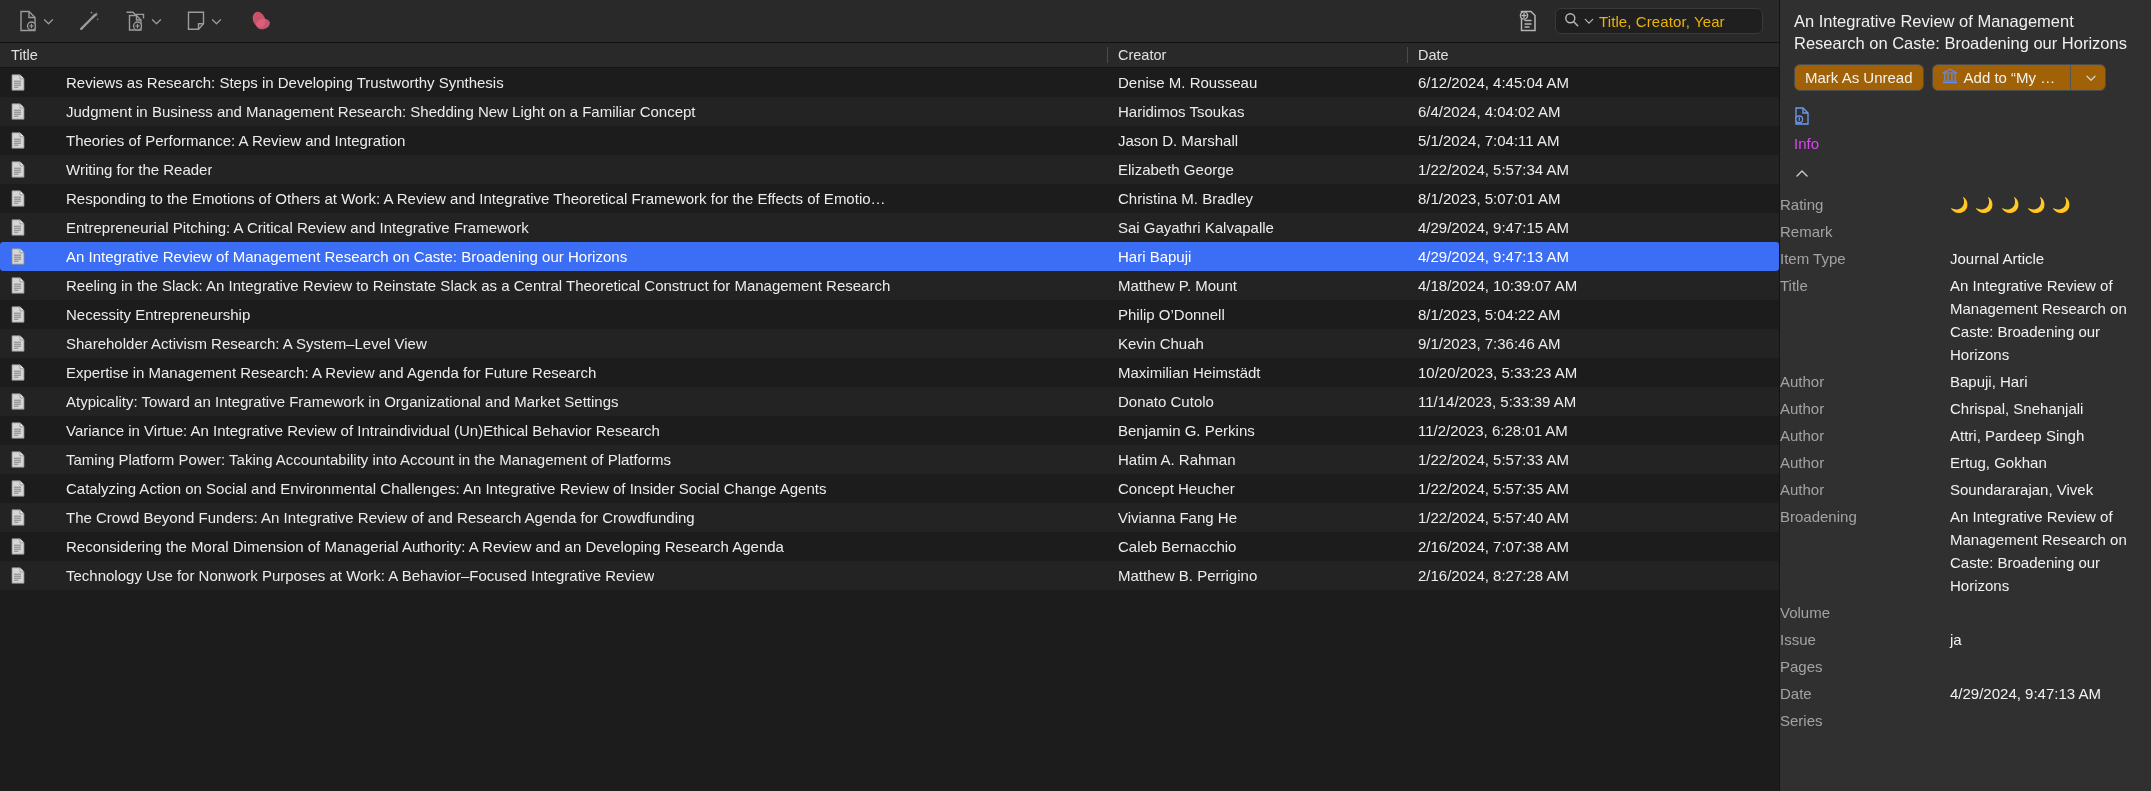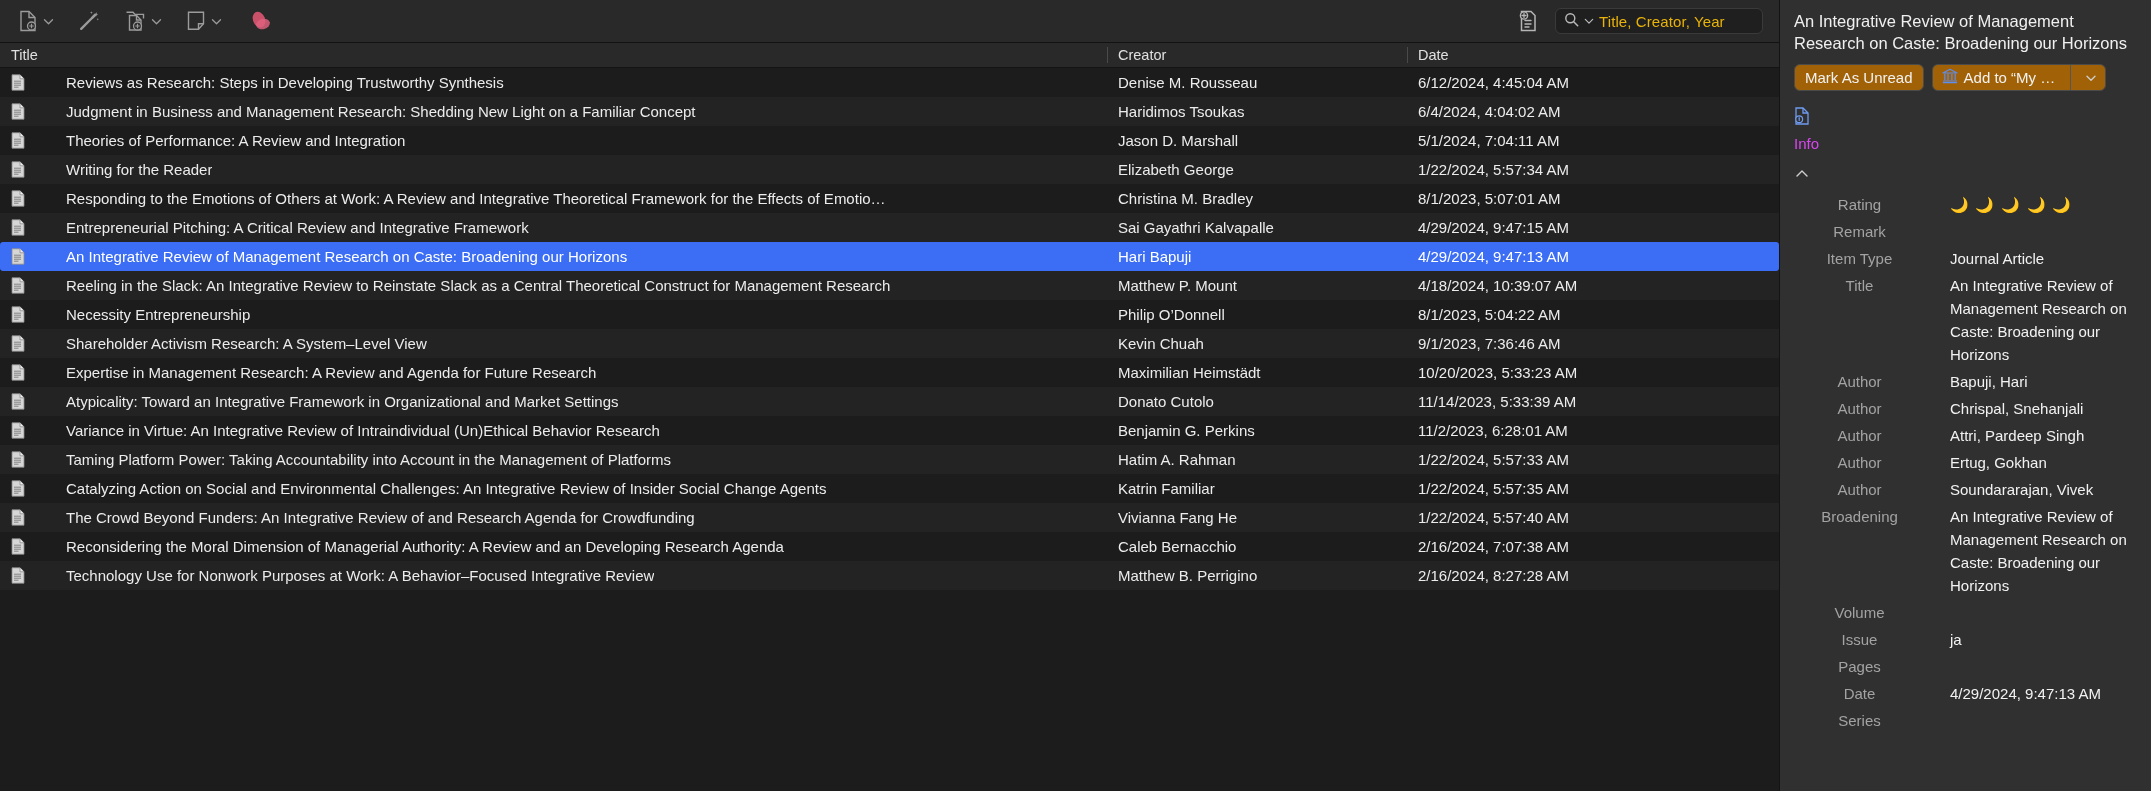--- a/index.html
+++ b/index.html
@@ -89,21 +89,21 @@
   .pill.split .cv { display:flex; align-items:center; padding:0 8px; height:100%; }
 
   .sec-head {
     display:flex; align-items:flex-start; gap:7px;
     padding:4px 14px 6px 14px; color:#d946ef; font-size:15px;flex-direction:column;
   }
   .sec-head .sh-spacer { flex:1; }
   .info-rows { padding:0 14px 0 0; }
   .irow { display:flex; align-items:flex-start; padding:2px 0; }
   .ilabel {
-    width:170px; flex:0 0 170px; text-align:center; padding-right:11px;
+    width:170px; flex:0 0 170px; text-align:left; padding-right:11px;
     font-size:15px; color:#a3a3a3; line-height:23px;
   }
   .ival {
     flex:1 1 auto; font-size:15px; color:#f2f2f2; line-height:23px;
     word-wrap:break-word; padding-right:8px;
   }
   .stars { display:flex; gap:7px; align-items:center; height:23px; }
   .moon { font-size:15px; line-height:23px; color:#f3b24a; }
 </style>
 </head>
@@ -431,21 +431,21 @@
             <div class="cell title">
               <span class="doc-ico">
                 <svg width="14" height="17" viewBox="0 0 14 17">
                   <path d="M1 .8h8l4 4v11.4H1z" fill="#d6d6d6" stroke="#8a8a8a" stroke-width=".8"></path>
                   <path d="M9 .8v4h4" fill="#ededed" stroke="#8a8a8a" stroke-width=".8"></path>
                   <path d="M3 7.2h7M3 9.2h7M3 11.2h7M3 13.2h4.5" stroke="#6d6d6d" stroke-width=".8"></path>
                 </svg>
               </span>
               <span class="tx">Catalyzing Action on Social and Environmental Challenges: An Integrative Review of Insider Social Change Agents</span>
             </div>
-            <div class="cell creator">Katrin Familiar</div>
+            <div class="cell creator">Concept Heucher</div>
             <div class="cell date">1/22/2024, 5:57:35 AM</div>
           </div>
           <div class="row alt">
             <div class="cell title">
               <span class="doc-ico">
                 <svg width="14" height="17" viewBox="0 0 14 17">
                   <path d="M1 .8h8l4 4v11.4H1z" fill="#d6d6d6" stroke="#8a8a8a" stroke-width=".8"></path>
                   <path d="M9 .8v4h4" fill="#ededed" stroke="#8a8a8a" stroke-width=".8"></path>
                   <path d="M3 7.2h7M3 9.2h7M3 11.2h7M3 13.2h4.5" stroke="#6d6d6d" stroke-width=".8"></path>
                 </svg>

